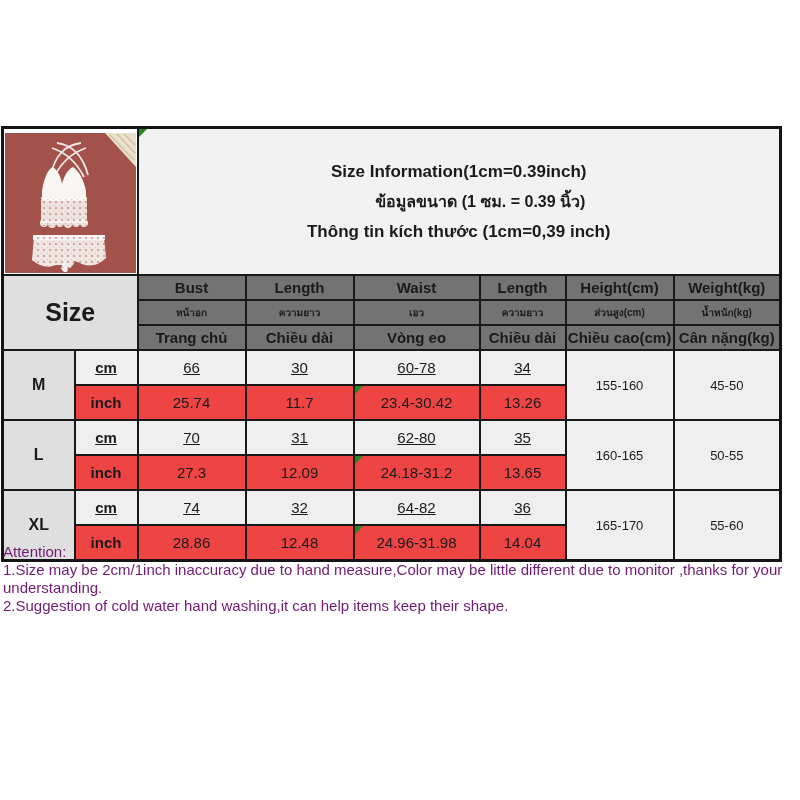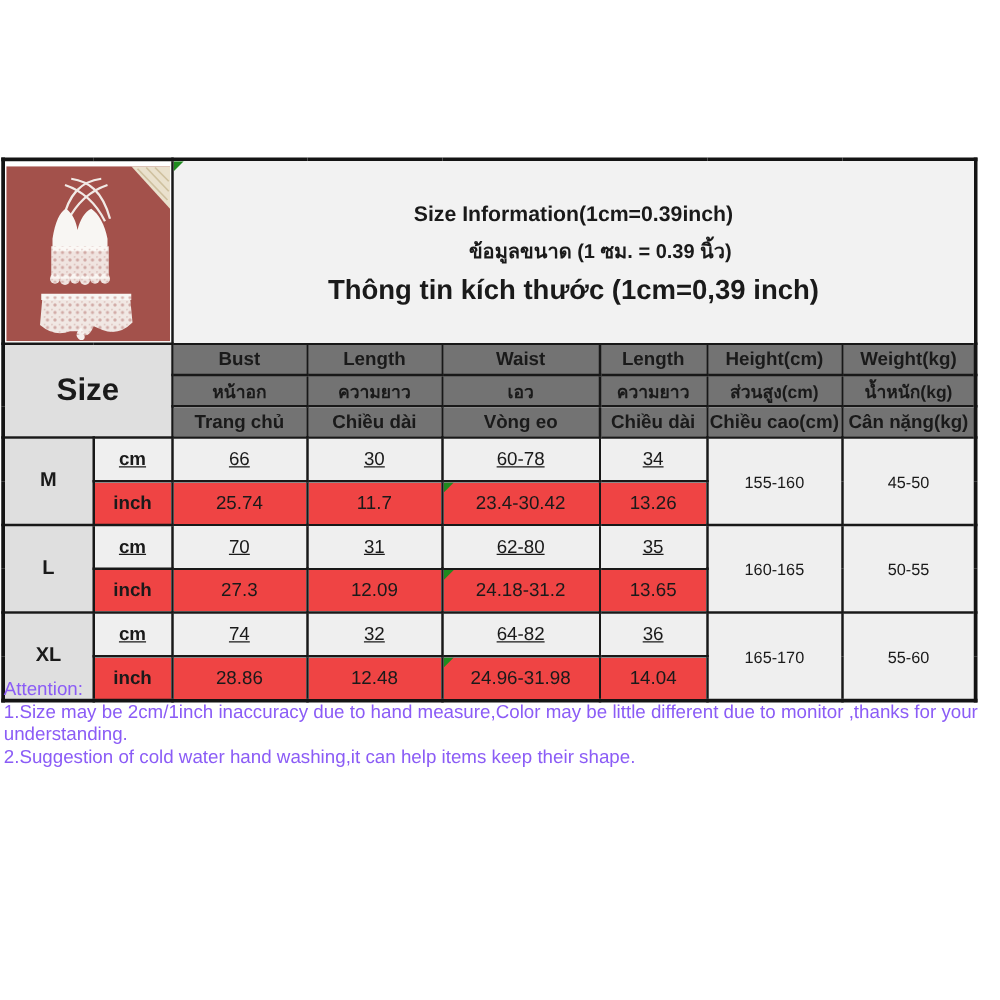--- a/index.html
+++ b/index.html
@@ -33,26 +33,26 @@
 
   
   td.photo-cell{background:#ffffff;}
   td.photo-cell svg{display:block;margin:2px auto 0 auto;}
 
   
   td.title-cell{background:#f2f2f2;position:relative;}
   .title-line{font-weight:bold;line-height:30px;}
   .title-line.en{font-size:17px;}
   .title-line.th{font-size:16px;margin-left:43px;}
-  .title-line.vi{font-size:22px;}
+  .title-line.vi{font-size:17px;}
 
   
   td.size-cell{background:#dfdfdf;font-size:25px;font-weight:bold;}
   tr.hdr th{background:#737373;font-weight:bold;font-size:15px;}
-  tr.hdr.hdr-th th{font-size:14px;}
+  tr.hdr.hdr-th th{font-size:10px;}
 
   
   td.size-name{background:#dfdfdf;font-weight:bold;font-size:16px;}
   td.unit{font-weight:bold;font-size:15px;}
   tr.cm-row td.unit, tr.cm-row td.val{background:#efefef;text-decoration:underline;}
   tr.inch-row td.unit, tr.inch-row td.val{background:#ef4444;}
   td.val{font-size:15px;font-weight:normal;position:relative;}
   td.range{background:#efefef;font-size:13px;font-weight:normal;}
 
   
@@ -60,21 +60,21 @@
     position:absolute;left:0;top:0;width:0;height:0;
     border-top:8px solid var(--marker-green,#1f8a1f);
     border-right:8px solid transparent;
   }
   td.title-cell .marker{left:0;top:0;}
 
   
   .attention{
     position:absolute;left:3px;top:543px;width:794px;
     font-size:15px;line-height:18px;text-align:left;
-    color:#8b5cf6;
+    color:#701a75;
   }
   .attention div{white-space:normal;}
 </style>
 </head>
 <body>
 
 <div class="canvas">
 
   <table class="size-table">
     <colgroup>

